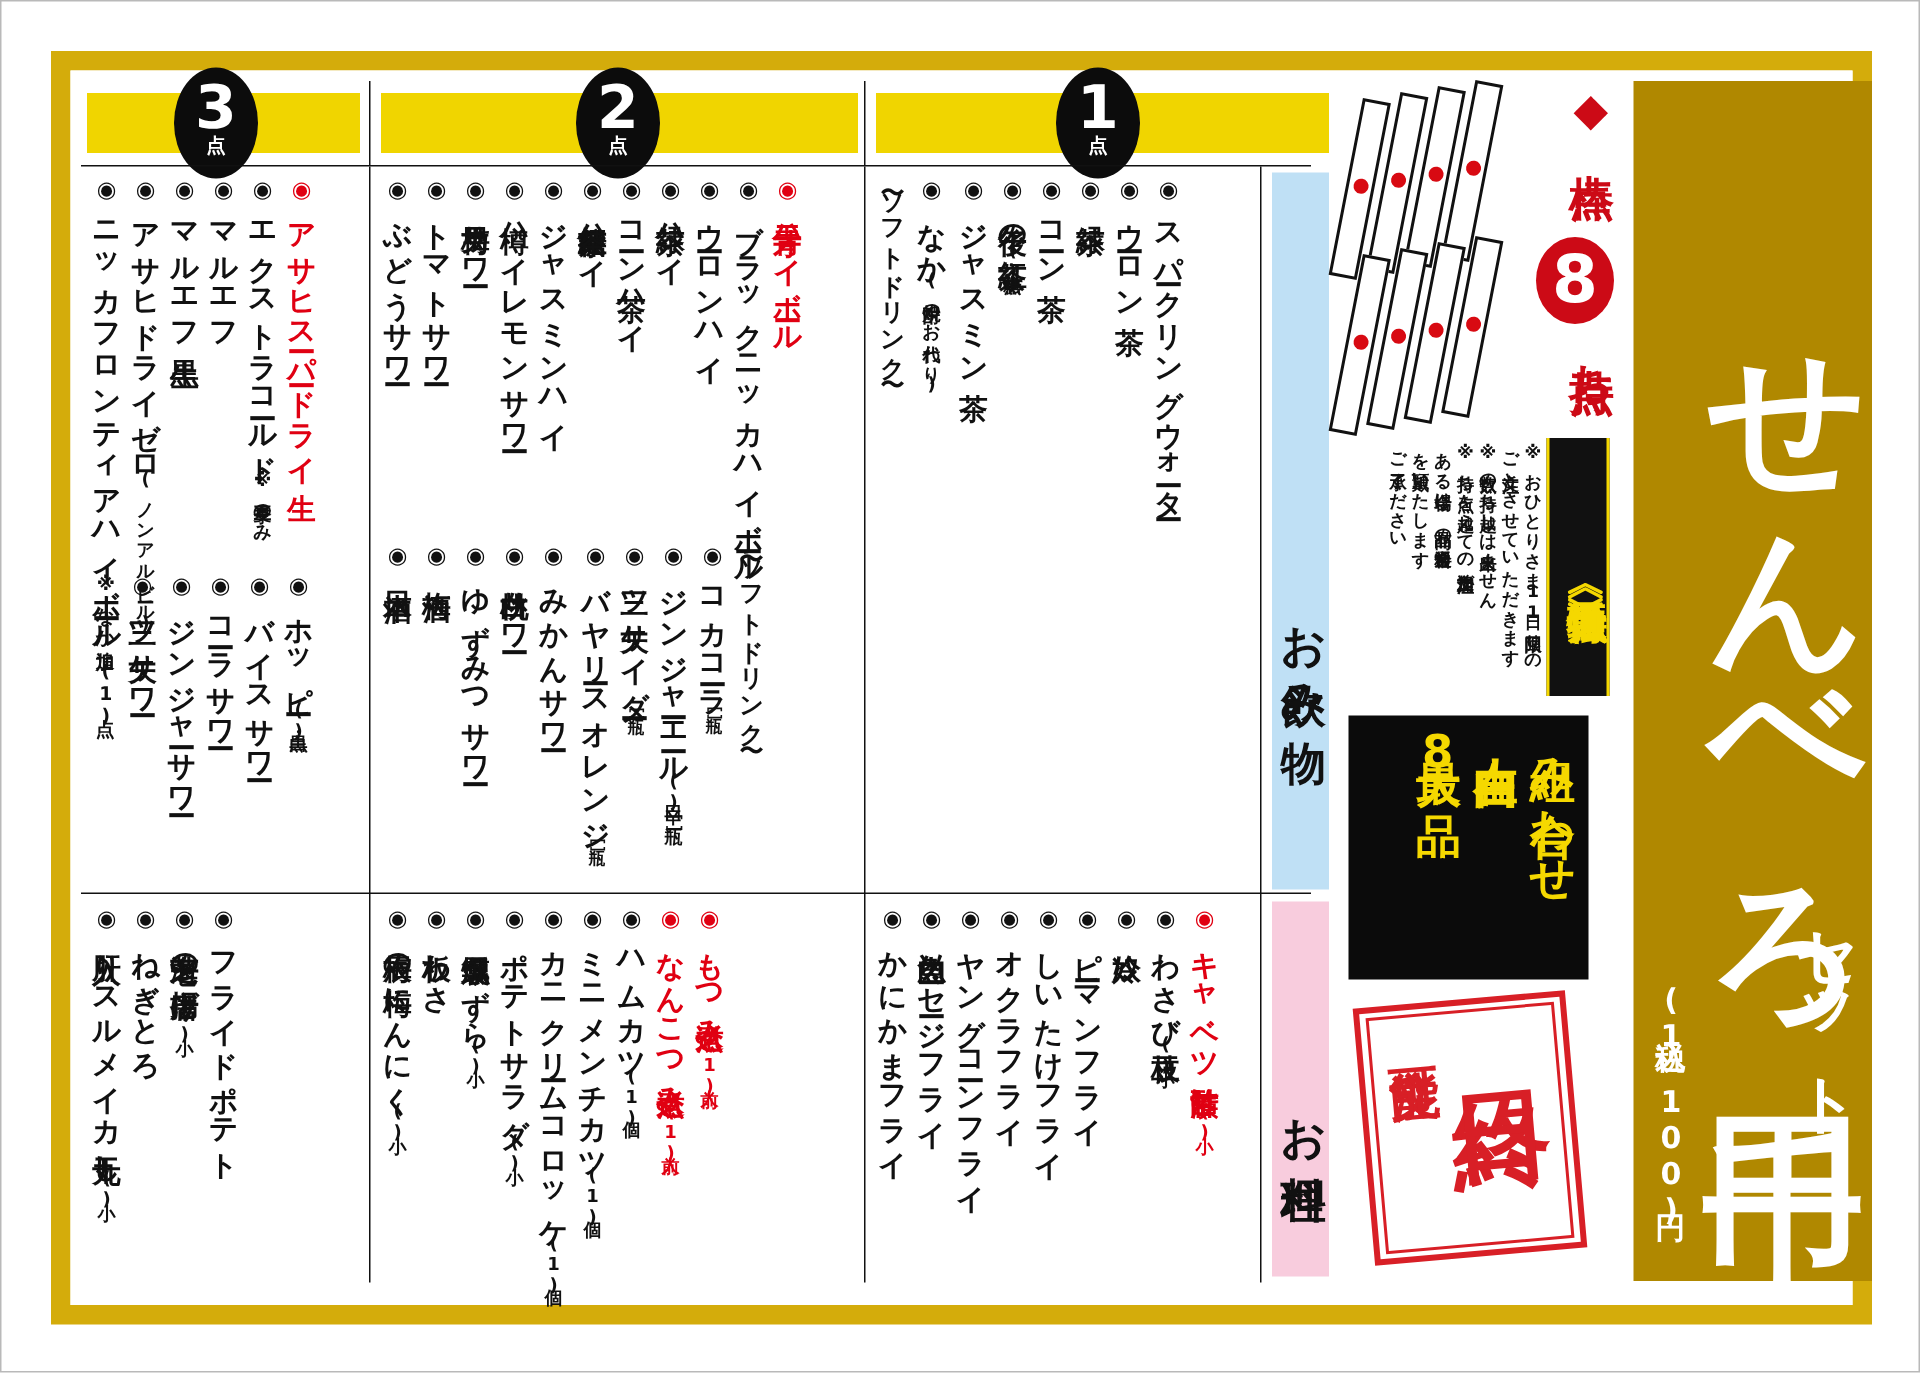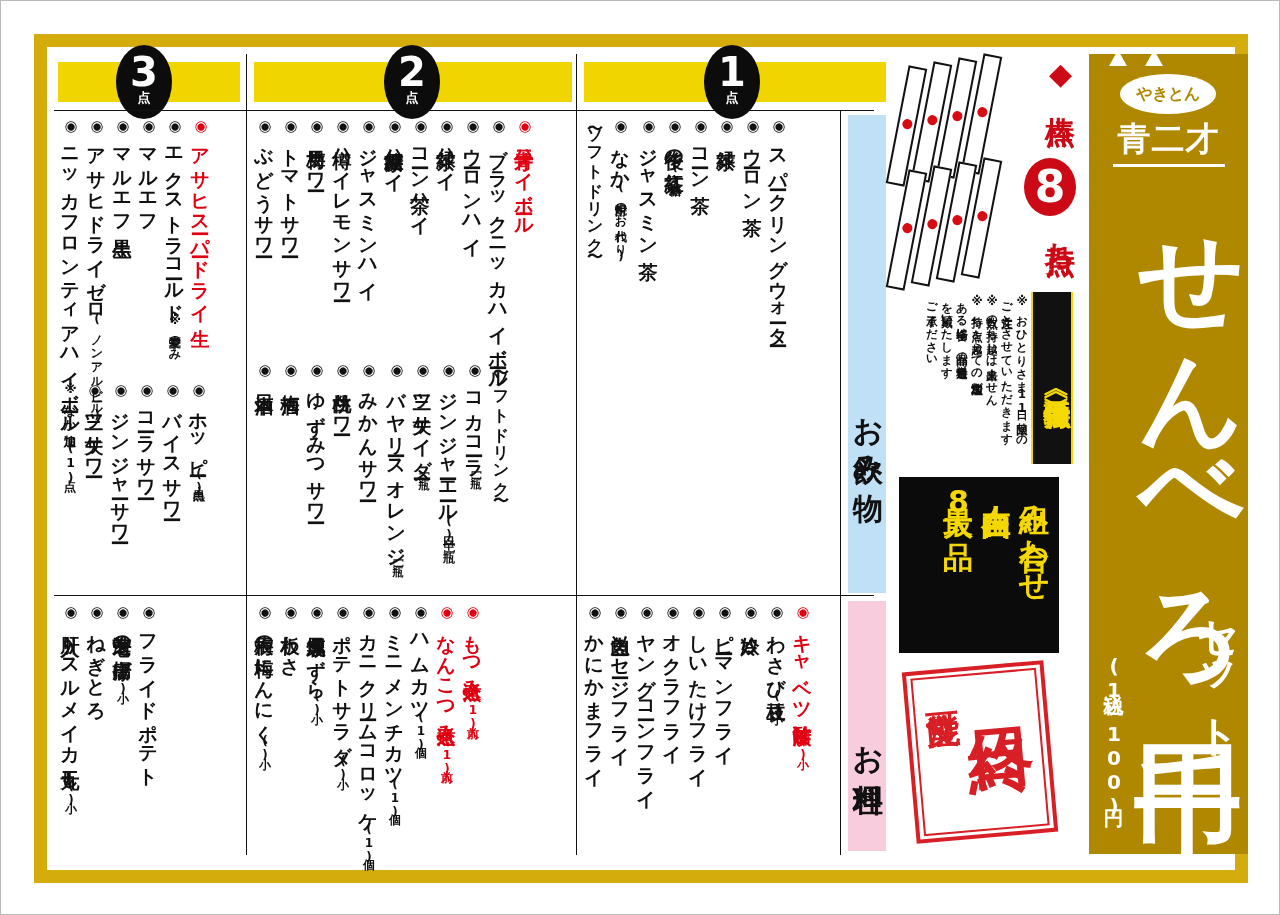--- a/index.html
+++ b/index.html
@@ -577,27 +577,18 @@
 
     <div id="stamp">
       <div id="stamp-inner">
         <div class="vt" id="stamp-big">終日</div>
         <div class="vt" id="stamp-small">注文可能</div>
       </div>
     </div>
   </div>
 
   <div id="banner">
-    <div id="banner-logo">
-      <div class="ear" id="ear-l"></div>
-      <div class="ear" id="ear-r"></div>
-      <div id="logo-cloud">
-        <div id="logo-cloud-text">やきとん</div>
-      </div>
-      <div id="logo-name">青二才</div>
-      <div id="logo-rule"></div>
-    </div>
     <div class="vt" id="banner-main">せんべろ</div>
     <div class="vt" id="banner-set">セット</div>
     <div class="vt" id="banner-tax">(税込1、100円)</div>
     <div class="vt" id="banner-price">千円</div>
   </div>
 </div>
 
 </body></html>

